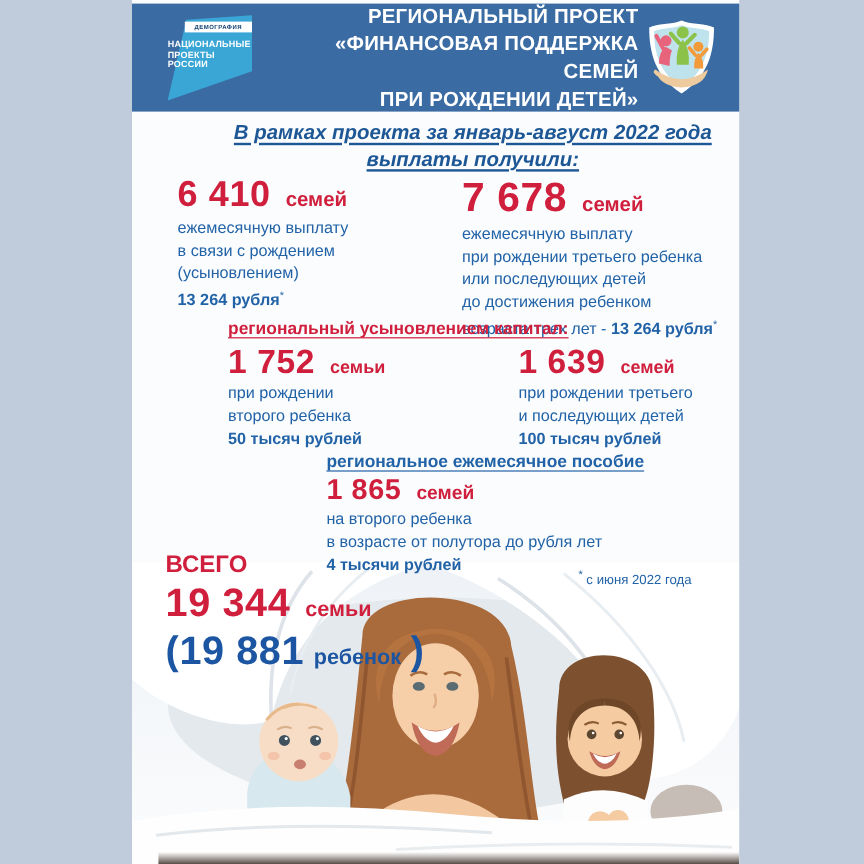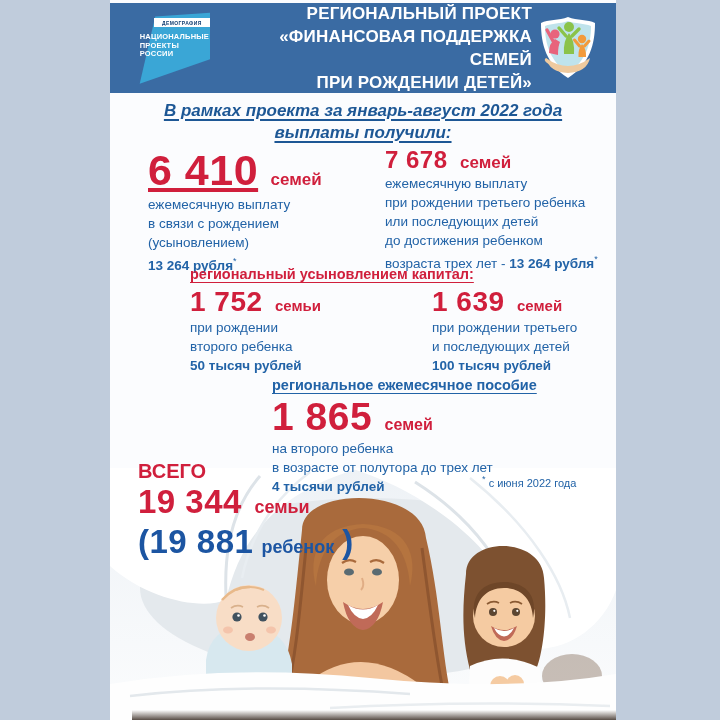--- a/index.html
+++ b/index.html
@@ -18,21 +18,21 @@
   
   .logo{position:absolute;left:26px;top:9px;width:74px;height:74px;}
   .logo-flag{position:absolute;inset:0;background:#3aa6d6;
     clip-path:polygon(26% 6%,100% 1%,100% 64%,5% 97%);}
   .logo-program{position:absolute;left:24%;right:0;top:6px;background:#ffffff;color:#123f73;
     font-size:5px;font-weight:bold;text-align:center;letter-spacing:.4px;padding:1.5px 0;}
   .logo-lines{position:absolute;right:1px;top:21px;text-align:left;color:#ffffff;
     font-weight:bold;font-size:7.5px;line-height:8.5px;letter-spacing:.2px;}
   
   .subtitle{position:absolute;left:0;width:506px;top:100px;text-align:center;color:#1d5795;
-    font-weight:bold;font-style:italic;font-size:17px;line-height:22px;z-index:4;}
+    font-weight:bold;font-style:italic;font-size:17px;line-height:22px;z-index:4;padding-left:31px;}
   .subtitle .u{text-decoration:underline;text-underline-offset:3px;text-decoration-thickness:1.5px;}
   
   .stat{position:absolute;z-index:4;}
   .num-line{white-space:nowrap;}
   .num{color:#d01f3c;font-weight:bold;letter-spacing:.5px;}
   .num-unit{color:#d01f3c;font-weight:bold;margin-left:8px;}
   .line{color:#2263a7;font-size:13.5px;line-height:19px;white-space:nowrap;}
   .amount{font-weight:bold;}
   sup.mark{font-size:9px;color:#2263a7;}
   .sec-head{position:absolute;z-index:4;font-size:14.5px;font-weight:bold;white-space:nowrap;
@@ -100,32 +100,32 @@
       </div>
     </div>
 
     <div class="subtitle">
       <div class="u">В рамках проекта за январь-август 2022 года</div>
       <div class="u">выплаты получили:</div>
     </div>
 
     <div class="stat" style="left:38px;top:146px;">
       <div class="num-line">
-        <span class="num" style="font-size:43px;text-decoration:underline;">6 410</span>
+        <span class="num" style="font-size:30px;">6 410</span>
         <span class="num-unit" style="font-size:17px;">семей</span>
       </div>
       <div class="line">ежемесячную выплату</div>
       <div class="line">в связи с рождением</div>
       <div class="line">(усыновлением)</div>
       <div class="line"><span class="amount">13 264 рубля</span><sup class="mark">*</sup></div>
     </div>
 
     <div class="stat" style="left:275px;top:146px;">
       <div class="num-line">
-        <span class="num" style="font-size:24px;">7 678</span>
+        <span class="num" style="font-size:34px;">7 678</span>
         <span class="num-unit" style="font-size:17px;">семей</span>
       </div>
       <div class="line">ежемесячную выплату</div>
       <div class="line">при рождении третьего ребенка</div>
       <div class="line">или последующих детей</div>
       <div class="line">до достижения ребенком</div>
       <div class="line"><span>возраста трех лет - </span><span class="amount">13 264 рубля</span><sup class="mark">*</sup></div>
     </div>
 
     <div class="sec-head red" style="left:80px;top:266px;">региональный усыновлением капитал:</div>
@@ -147,25 +147,25 @@
       </div>
       <div class="line">при рождении третьего</div>
       <div class="line">и последующих детей</div>
       <div class="line amount">100 тысяч рублей</div>
     </div>
 
     <div class="sec-head blue" style="left:162px;top:377px;">региональное ежемесячное пособие</div>
 
     <div class="stat" style="left:162px;top:395px;">
       <div class="num-line">
-        <span class="num" style="font-size:39px;">1 865</span>
+        <span class="num" style="font-size:24px;">1 865</span>
         <span class="num-unit" style="font-size:16px;">семей</span>
       </div>
       <div class="line">на второго ребенка</div>
-      <div class="line">в возрасте от полутора до трех лет</div>
+      <div class="line">в возрасте от полутора до рубля лет</div>
       <div class="line amount">4 тысячи рублей</div>
     </div>
 
     <div class="total">
       <div class="total-label">ВСЕГО</div>
       <div class="num-line fam">
         <span class="num">19 344</span>
         <span class="num-unit">семьи</span>
       </div>
       <div class="num-line child">

